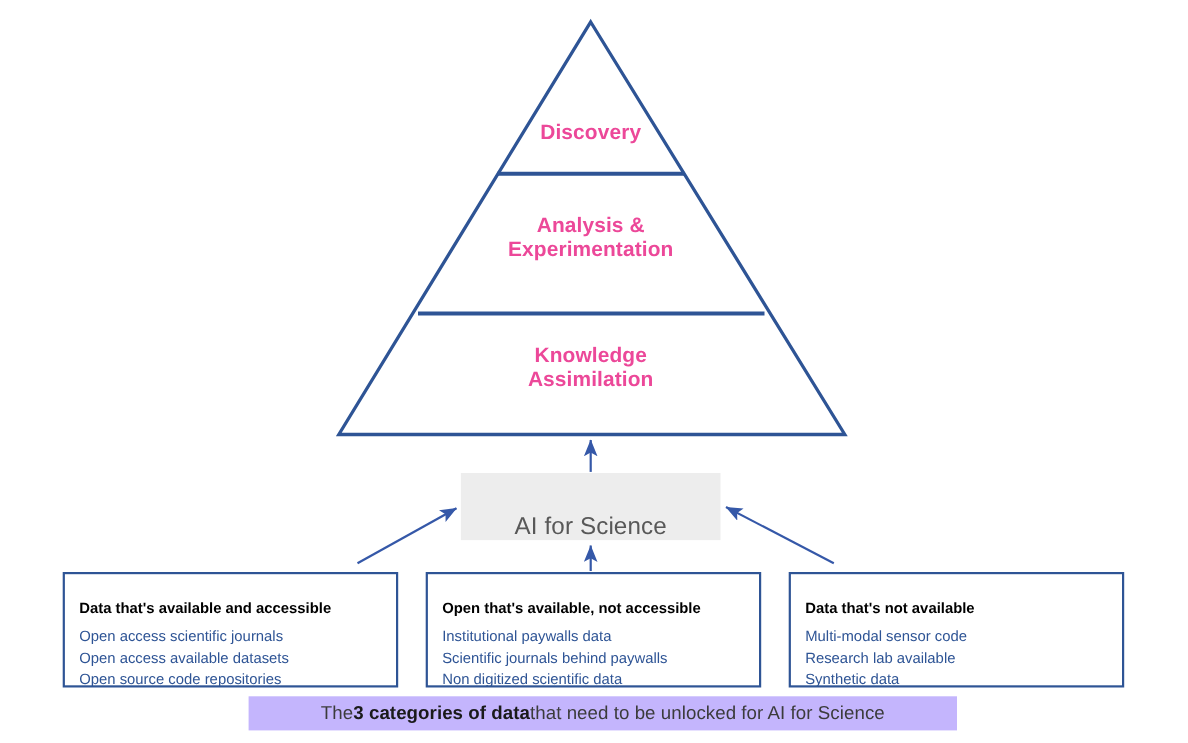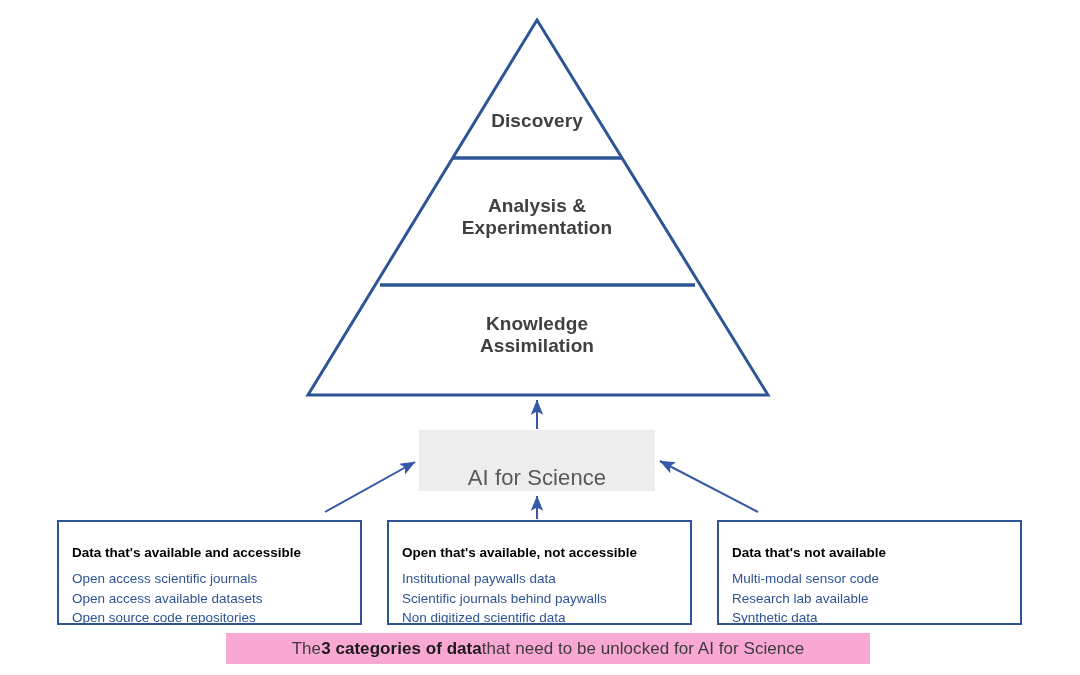--- a/index.html
+++ b/index.html
@@ -31,21 +31,21 @@
     width: 1080px;
     height: 675px;
     pointer-events: none;
   }
 
   
   .tier-label {
     position: absolute;
     text-align: center;
     font-weight: bold;
-    color: #404040;
+    color: #ec4899;
     line-height: 1.18;
     letter-spacing: 0.1px;
   }
   #tier-discovery {
     left: 437px;
     top: 110px;
     width: 200px;
     font-size: 19px;
   }
   #tier-analysis {
@@ -113,21 +113,21 @@
   }
   .cat-item { white-space: nowrap; }
 
   
   #caption {
     position: absolute;
     left: 226px;
     top: 633px;
     width: 644px;
     height: 31px;
-    background: #f9a8d4;
+    background: #c4b5fd;
     display: flex;
     align-items: center;
     justify-content: center;
     font-size: 17px;
     color: #3b3b3b;
     letter-spacing: 0.05px;
   }
   #caption b { color: #1a1a1a; }
 </style>
 </head>

